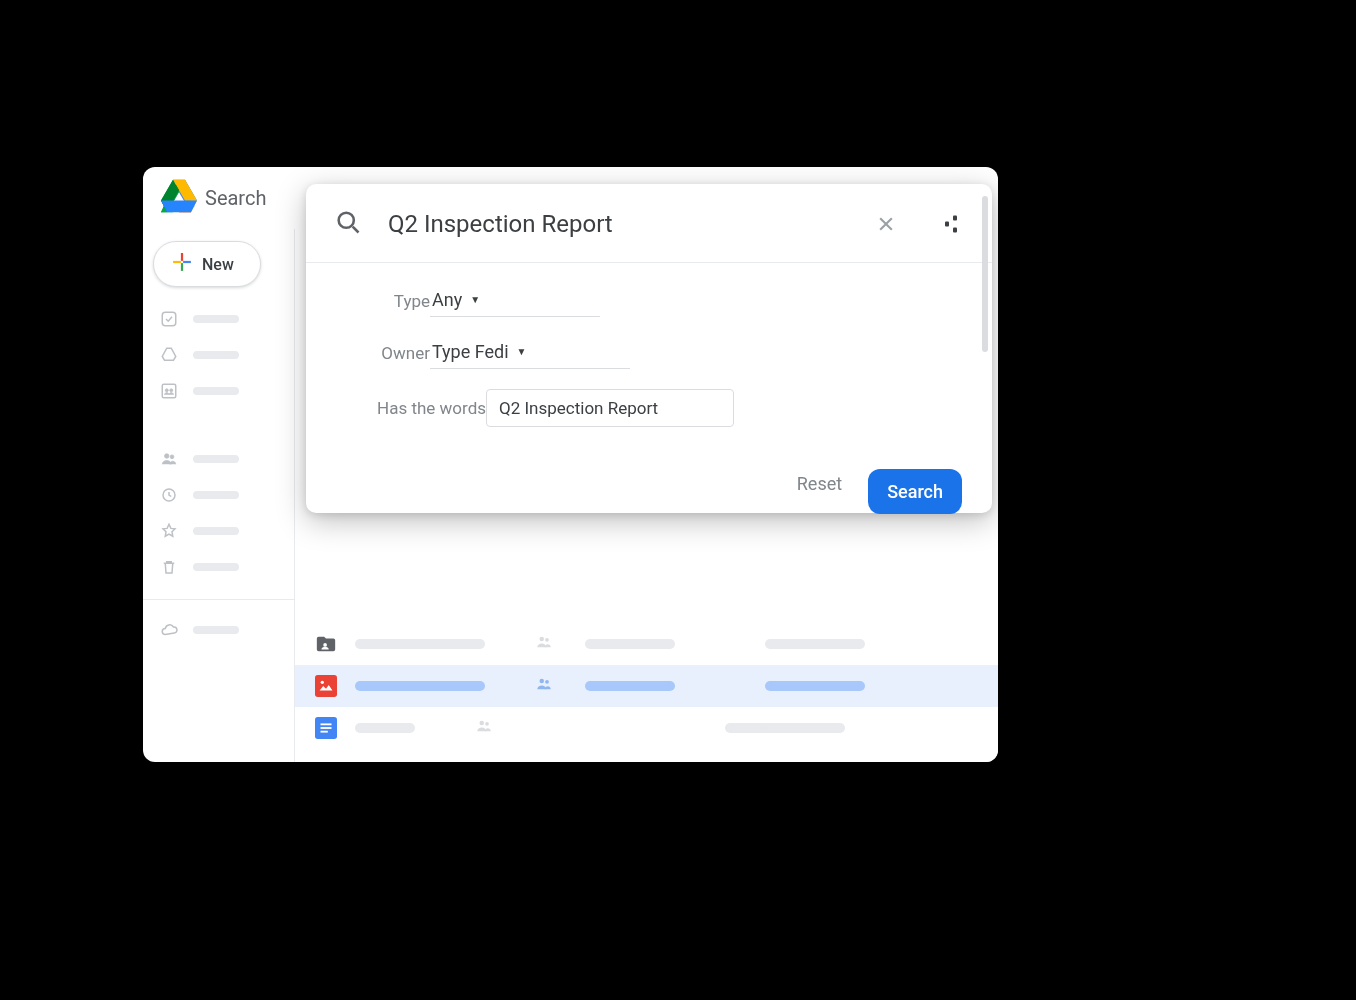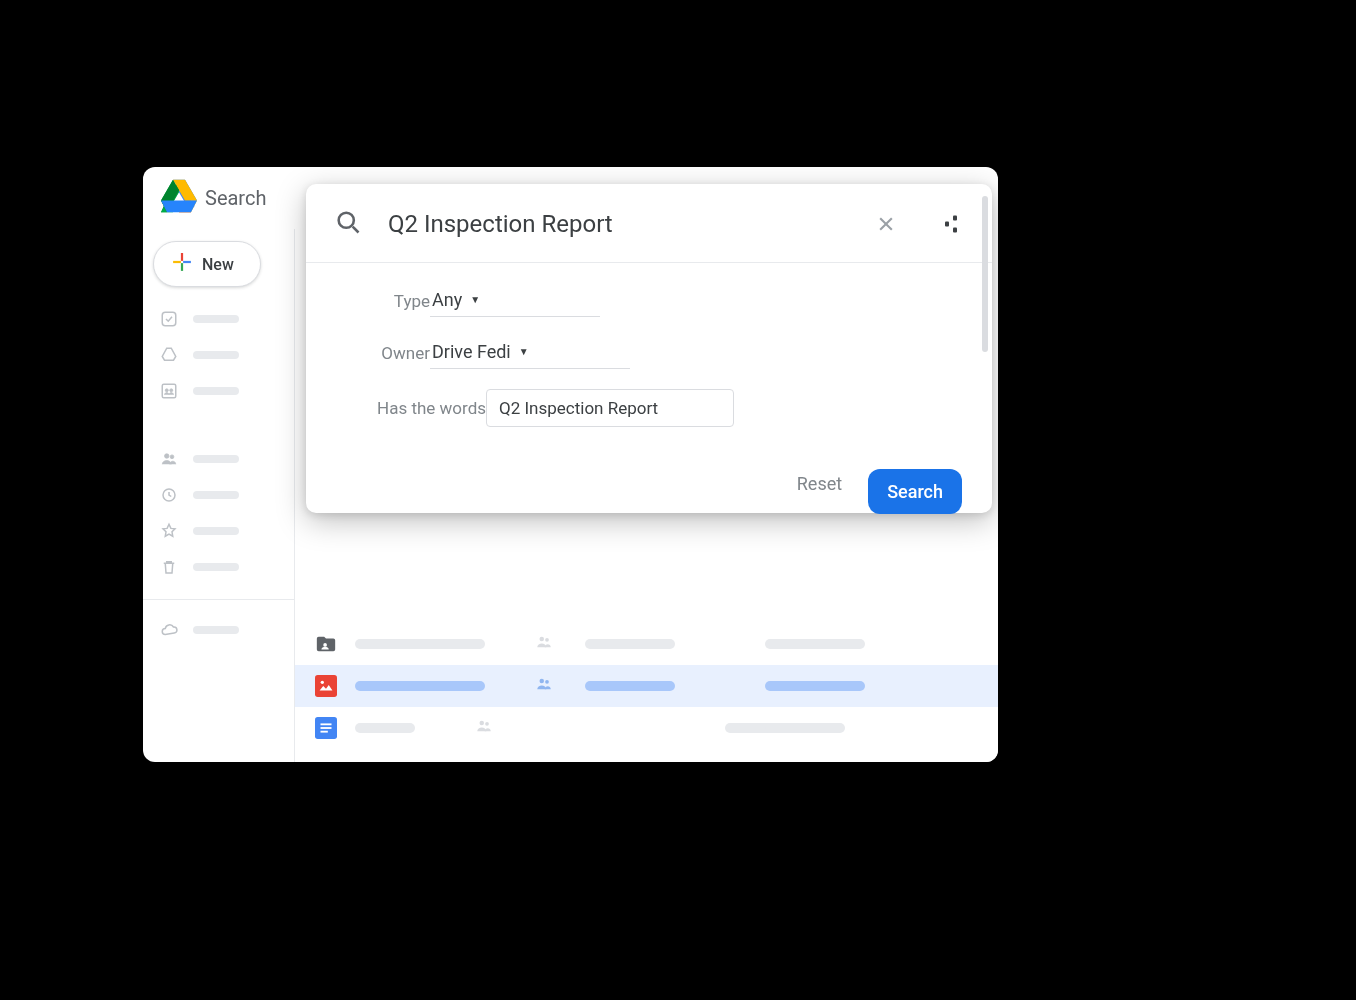--- a/index.html
+++ b/index.html
@@ -334,21 +334,21 @@
     <div class="sp-row">
       <span class="sp-label">Type</span>
       <div class="sp-select">
         <span>Any</span>
         <span class="caret">▼</span>
       </div>
     </div>
     <div class="sp-row">
       <span class="sp-label">Owner</span>
       <div class="sp-select" style="min-width:200px">
-        <span>Drive Fedi</span>
+        <span>Type Fedi</span>
         <span class="caret">▼</span>
       </div>
     </div>
     <div class="sp-row words">
       <span class="sp-label">Has the words</span>
       <input class="sp-input" value="Q2 Inspection Report" style="">
     </div>
   </div>
 
   <div class="sp-actions">

